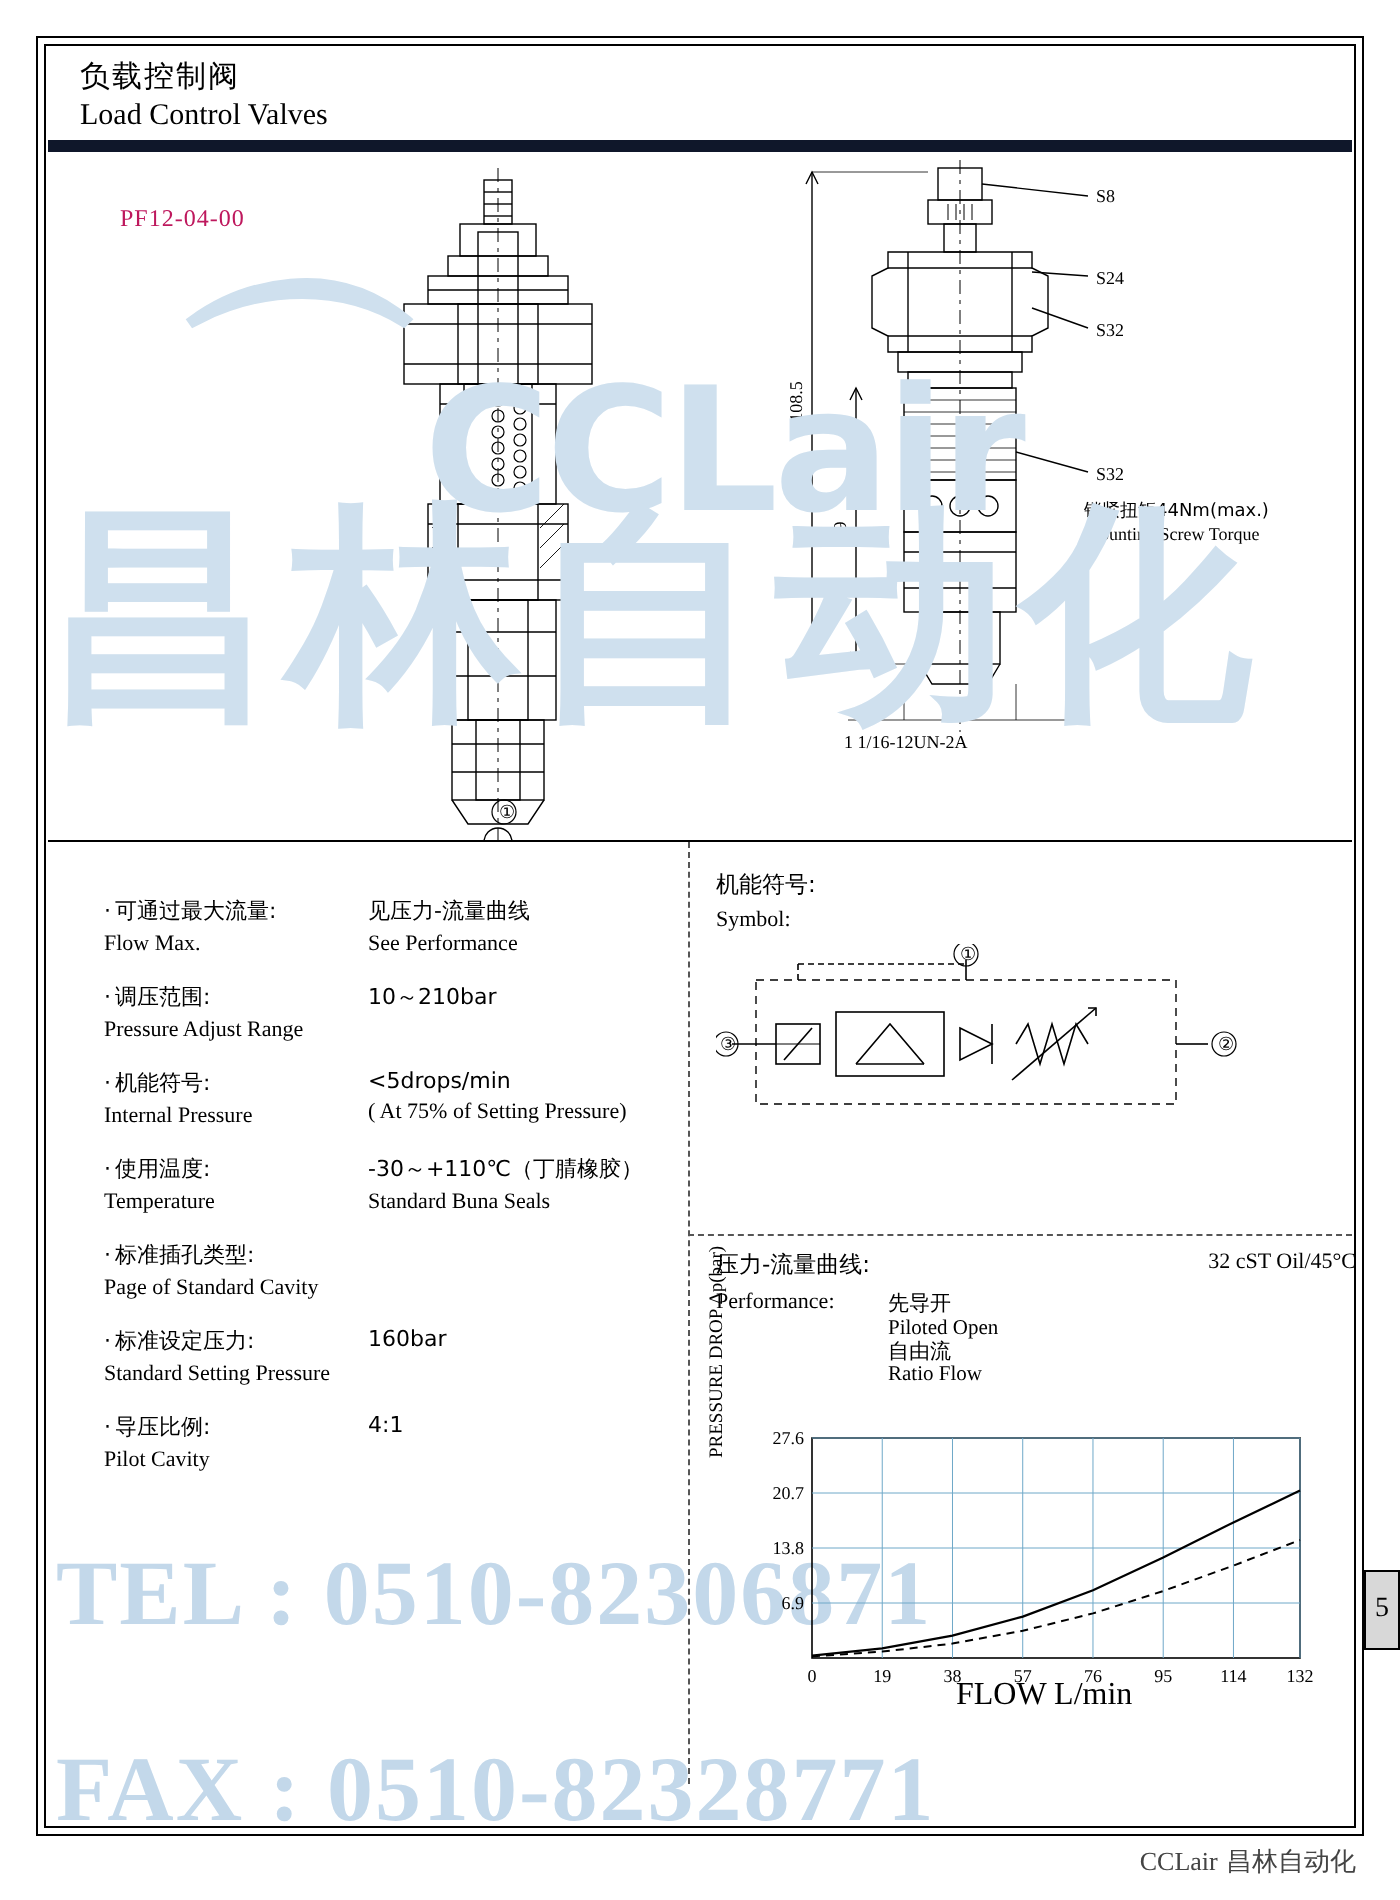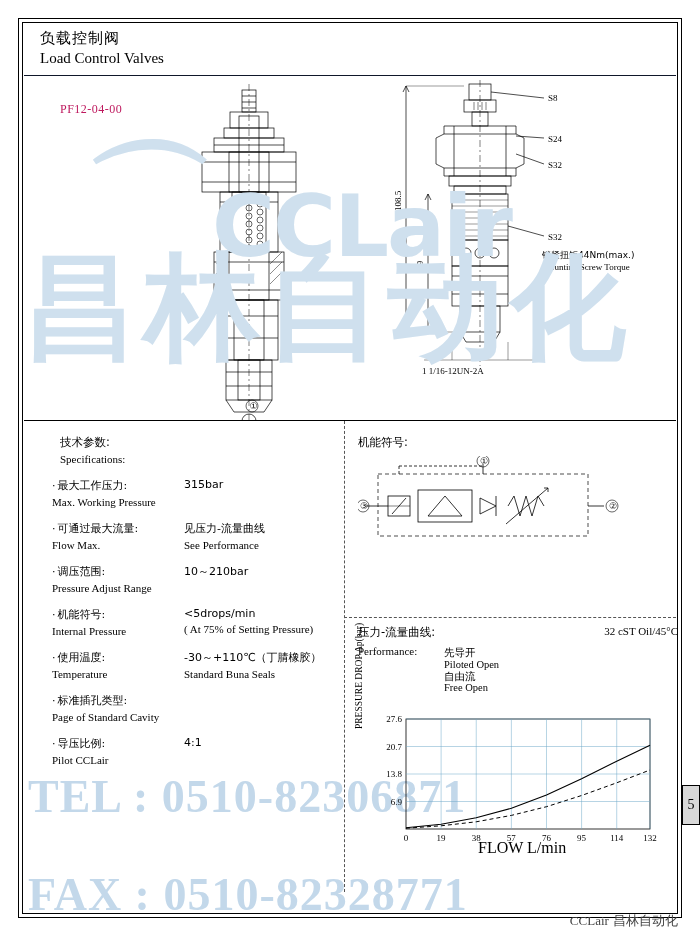--- a/index.html
+++ b/index.html
@@ -21,21 +21,21 @@
     border:1px solid #000;
   }
   .inner-frame {
     position:absolute;
     left:22px; top:22px; width:656px; height:892px;
     border:1px solid #000;
   }
   
   .title-block {
     position:absolute; left:24px; top:24px; width:652px; height:52px;
-    border-bottom:1px solid #0f172a;
+    border-bottom:6px solid #0f172a;
     padding-left:16px; padding-top:5px;
   }
   .title-cn { font-size:15px; color:#000; letter-spacing:1px; font-family:"DejaVu Sans", sans-serif;}
   .title-en { font-size:15px; color:#000; margin-top:2px; font-family:"Liberation Serif", serif;}
   
   .drawing-area {
     position:absolute; left:24px; top:76px; width:652px; height:345px;
     border-bottom:1px solid #000;
     overflow:hidden;
   }
@@ -120,21 +120,21 @@
   .xlabel { position:absolute; left:120px; top:128px; font-size:16px;}
   
   .pagenum {
     position:absolute; right:0px; top:785px; width:18px; height:40px;
     background:#d8d8d8; border:1px solid #000;
     display:flex; align-items:center; justify-content:center;
     font-size:14px;
   }
   
   .footer {
-    position:absolute; right:22px; bottom:20px;
+    position:absolute; right:22px; bottom:10px;
     font-size:13px; color:#444;
     font-family:"DejaVu Sans", sans-serif;
   }
   .footer .brand { font-family:"Liberation Serif", serif; }
   svg { display:block; }
   .t { font-family:"Liberation Serif", serif; font-size:9px; fill:#000; }
   .tcn { font-family:"DejaVu Sans", sans-serif; font-size:9px; fill:#000; }
 </style>
 </head>
 <body>
@@ -312,35 +312,21 @@
 
   <div class="wm wm-cn">昌林自动化</div>
   <div class="wm wm-tel">TEL : 0510-82306871</div>
   <div class="wm wm-fax">FAX : 0510-82328771</div>
 
   <div class="lower">
     <div class="vline"></div>
     <div class="hline-right"></div>
 
     <div class="spec">
-      <div class="spec-head">
-        <div class="cn">技术参数:</div>
-        <div class="en">Specifications:</div>
-      </div>
-
-      <div class="spec-row">
-        <div class="label">
-          <span class="cn dot">最大工作压力:</span>
-          <span class="en">Max. Working Pressure</span>
-        </div>
-        <div class="value">
-          <span class="v1">315bar</span>
-          <span class="v2"></span>
-        </div>
-      </div>
+
 
       <div class="spec-row">
         <div class="label">
           <span class="cn dot">可通过最大流量:</span>
           <span class="en">Flow Max.</span>
         </div>
         <div class="value">
           <span class="v1">见压力-流量曲线</span>
           <span class="v2">See Performance</span>
         </div>
@@ -379,36 +365,47 @@
         </div>
       </div>
 
       <div class="spec-row">
         <div class="label">
           <span class="cn dot">标准插孔类型:</span>
           <span class="en">Page of Standard  Cavity</span>
         </div>
       </div>
 
+      <div class="spec-row">
+        <div class="label">
+          <span class="cn dot">标准设定压力:</span>
+          <span class="en">Standard Setting Pressure</span>
+        </div>
+        <div class="value">
+          <span class="v1">160bar</span>
+          <span class="v2"></span>
+        </div>
+      </div>
 
       <div class="spec-row">
         <div class="label">
           <span class="cn dot">导压比例:</span>
-          <span class="en">Pilot CCLair</span>
+          <span class="en">Pilot Cavity</span>
         </div>
         <div class="value">
           <span class="v1">4:1</span>
           <span class="v2"></span>
         </div>
       </div>
     </div>
 
     <div class="symbol-block">
       <div class="sym-title">
         <div class="cn">机能符号:</div>
+        <div class="en">Symbol:</div>
       </div>
 
       <svg width="300" height="120" viewBox="0 0 300 120" style="margin-top:6px;">
         <g stroke="#000" fill="none" stroke-width="0.8">
 
           <rect x="20" y="18" width="210" height="62" stroke-dasharray="4,3" stroke-width="0.7"></rect>
 
           <rect x="30" y="40" width="22" height="20"></rect>
           <line x1="30" y1="50" x2="52" y2="50" stroke-width="0.5"></line>
           <path d="M34 58 L48 42"></path>
@@ -446,21 +443,21 @@
       <div class="perf-head">
         <span class="cn">压力-流量曲线:</span>
         <span class="perf-oil">32 cST Oil/45°C</span>
       </div>
       <div class="perf-sub">Performance:</div>
 
       <div class="perf-legend">
         <div class="cn">先导开</div>
         <div>Piloted  Open</div>
         <div class="cn">自由流</div>
-        <div>Free  Open</div>
+        <div>Ratio  Flow</div>
       </div>
 
       <div class="chart-wrap">
         <div class="ylabel">PRESSURE DROP Δp(bar)</div>
         <svg id="chart-svg" width="300" height="155" viewBox="0 0 300 155">
             <rect x="48" y="8" width="244" height="110" fill="none" stroke="#000" stroke-width="0.8"></rect>
             <line x1="83.12121212121212" y1="8" x2="83.12121212121212" y2="118" stroke="#6fa8c8" stroke-width="0.5"></line>
             <line x1="118.24242424242425" y1="8" x2="118.24242424242425" y2="118" stroke="#6fa8c8" stroke-width="0.5"></line>
             <line x1="153.36363636363637" y1="8" x2="153.36363636363637" y2="118" stroke="#6fa8c8" stroke-width="0.5"></line>
             <line x1="188.4848484848485" y1="8" x2="188.4848484848485" y2="118" stroke="#6fa8c8" stroke-width="0.5"></line>

